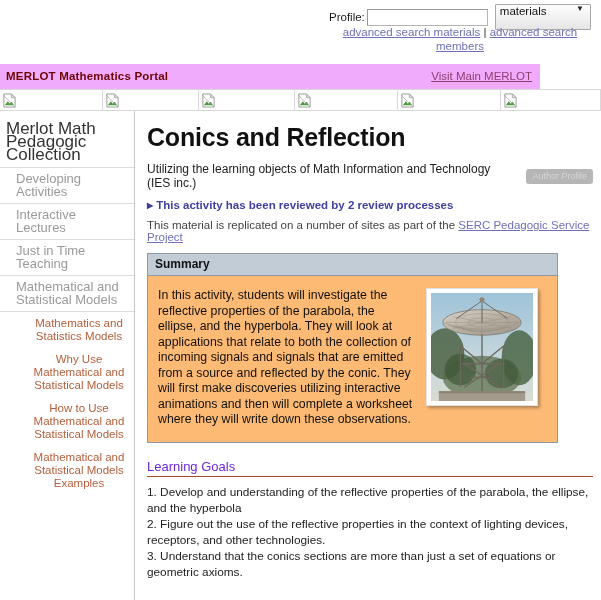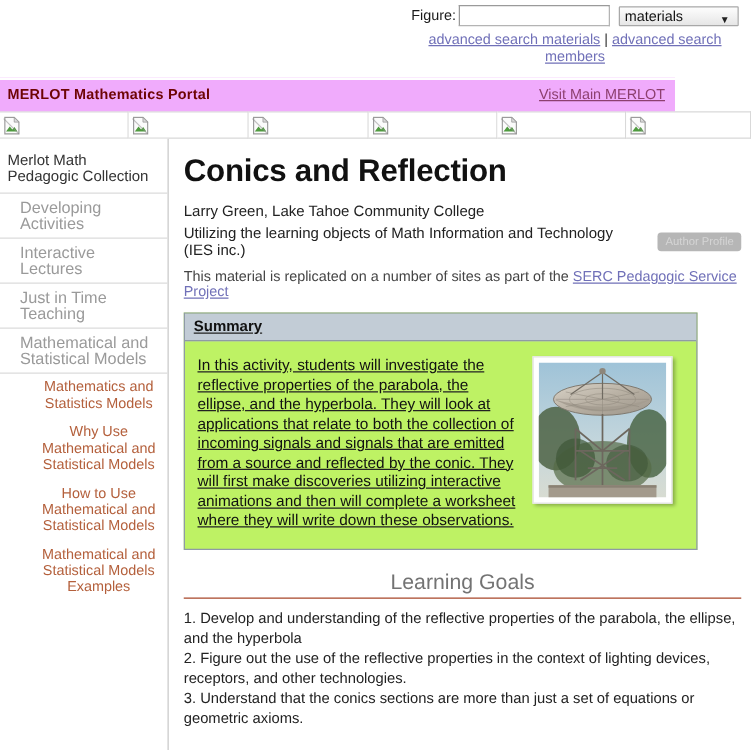--- a/index.html
+++ b/index.html
@@ -39,28 +39,28 @@
     border-left-color: #9a9a9a;
     background: #fff;
     font-size: 11px;
     font-family: "Liberation Sans", sans-serif;
     padding: 0 2px;
     outline: none;
   }
   .search-select {
     margin-left: 7px;
     width: 96px;
-    height: 16px;
+    height: 26px;
     border: 1px solid #a8a8a8;
     background: linear-gradient(#fdfdfd, #e6e6e6);
     font-size: 11.5px;
     font-family: "Liberation Sans", sans-serif;
     color: #111;
     display: flex;
-    align-items: flex-end;
+    align-items: flex-start;
     padding-left: 4px;
     position: relative;
     border-radius: 1px;
   }
   .search-select .caret {
     position: absolute;
     right: 6px;
     font-size: 8px;
     color: #222;
     line-height: 1;
@@ -139,21 +139,21 @@
   
   .sidebar {
     width: 135px;
     flex: 0 0 135px;
     padding-top: 8px;
     border-right: 1px solid #c9c9c9;
     min-height: 489px;
     background: #fff;
   }
   .side-head {
-    font-size: 12px;
+    font-size: 17px;
     color: #333;
     line-height: 13px;
     padding: 3px 6px 6px 6px;
     border-bottom: 1px solid #dcdcdc;
   }
   .side-item {
     font-size: 13px;
     color: #9a9a9a;
     line-height: 13px;
     padding: 4px 6px 5px 16px;
@@ -224,23 +224,22 @@
   }
   .replicated a {
     color: #7070b8;
     text-decoration: underline;
   }
 
   
   .summary-box {
     border: 1px solid #8f9aa6;
     width: 411px;
-    background: #bef264;
+    background: #fdba74;
     margin-bottom: 16px;
-    text-decoration: underline;
   }
   .summary-head {
     background: #c2ccd6;
     border-bottom: 1px solid #8f9aa6;
     font-size: 12px;
     font-weight: bold;
     color: #111;
     padding: 3px 7px 4px 7px;
   }
   .summary-body {
@@ -263,39 +262,38 @@
     padding: 4px;
     box-shadow: 2px 2px 3px rgba(0,0,0,.3);
   }
   .photo {
     width: 100%; height: 100%;
     display: block;
   }
 
   
   .section-title {
-    font-size: 17px;
-    color: #737373;
+    font-size: 13px;
+    color: #6d28d9;
     padding-bottom: 2px;
     border-bottom: 1px solid #a8472a;
     margin: 10px 0 7px 0;
-    text-align: center;
   }
   .section-body {
     font-size: 11.8px;
     line-height: 16px;
     color: #222;
   }
 </style>
 </head>
 <body>
 
 <div class="topstrip">
   <div class="search-row">
-    <span class="search-label">Figure:</span>
+    <span class="search-label">Profile:</span>
     <input class="search-input" type="text" placeholder="" style="">
     <div class="search-select">
       <span>materials</span>
       <span class="caret">▼</span>
     </div>
   </div>
   <div class="adv-links">
     <a href="#">advanced search materials</a>
     <span class="adv-sep">|</span>
     <a href="#">advanced search members</a>
@@ -371,24 +369,26 @@
     <div id="side-subs">
         <div class="side-sub">Mathematics and Statistics Models</div>
         <div class="side-sub">Why Use Mathematical and Statistical Models</div>
         <div class="side-sub">How to Use Mathematical and Statistical Models</div>
         <div class="side-sub">Mathematical and Statistical Models Examples</div>
       </div>
   </div>
 
   <div class="main">
     <h1 class="title">Conics and Reflection</h1>
-    <div class="byline">Larry Green, Lake Tahoe Community College</div>
     <div class="util-line">
       <span>Utilizing the learning objects of Math Information and Technology (IES inc.)</span>
       <span class="author-badge">Author Profile</span>
+    </div>
+    <div class="review-line">
+      <span class="tri">▶</span><span>This activity has been reviewed by 2 review processes</span>
     </div>
     <div class="replicated">
       <span>This material is replicated on a number of sites as part of the </span><a href="#">SERC Pedagogic Service Project</a>
     </div>
 
     <div class="summary-box">
       <div class="summary-head">Summary</div>
       <div class="summary-body">
         <div class="summary-text">In this activity, students will investigate the reflective properties of the parabola, the ellipse, and the hyperbola. They will look at applications that relate to both the collection of incoming signals and signals that are emitted from a source and reflected by the conic. They will first make discoveries utilizing interactive animations and then will complete a worksheet where they will write down these observations.</div>
         <div class="photo-frame">

